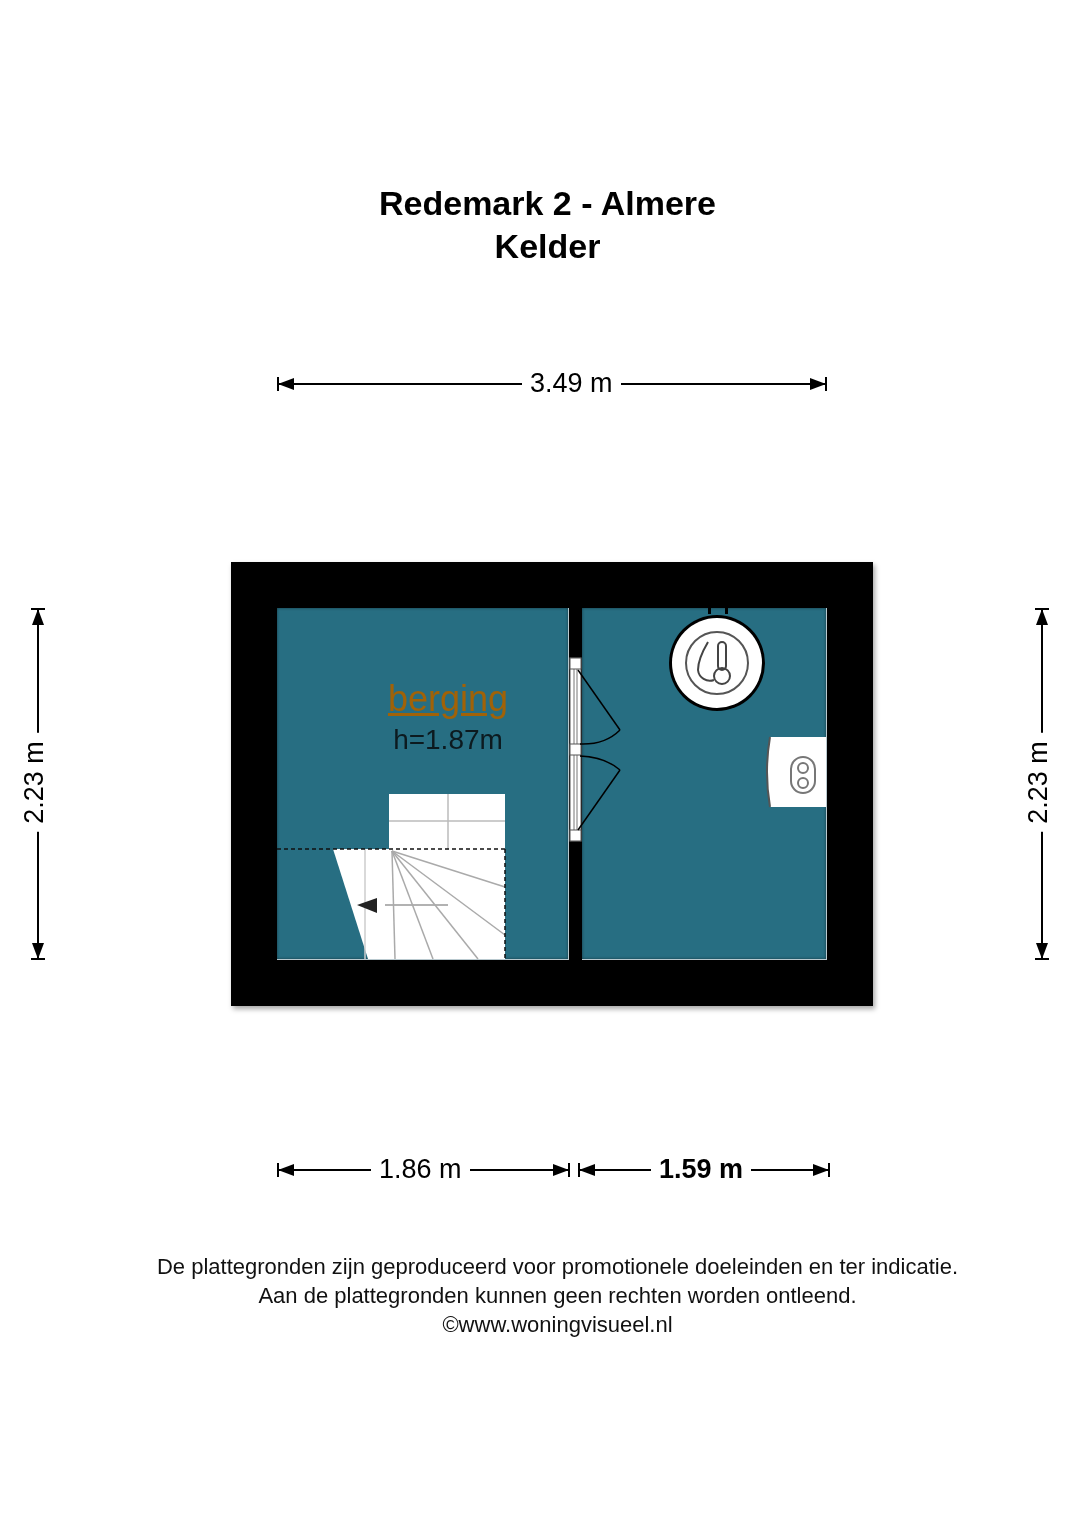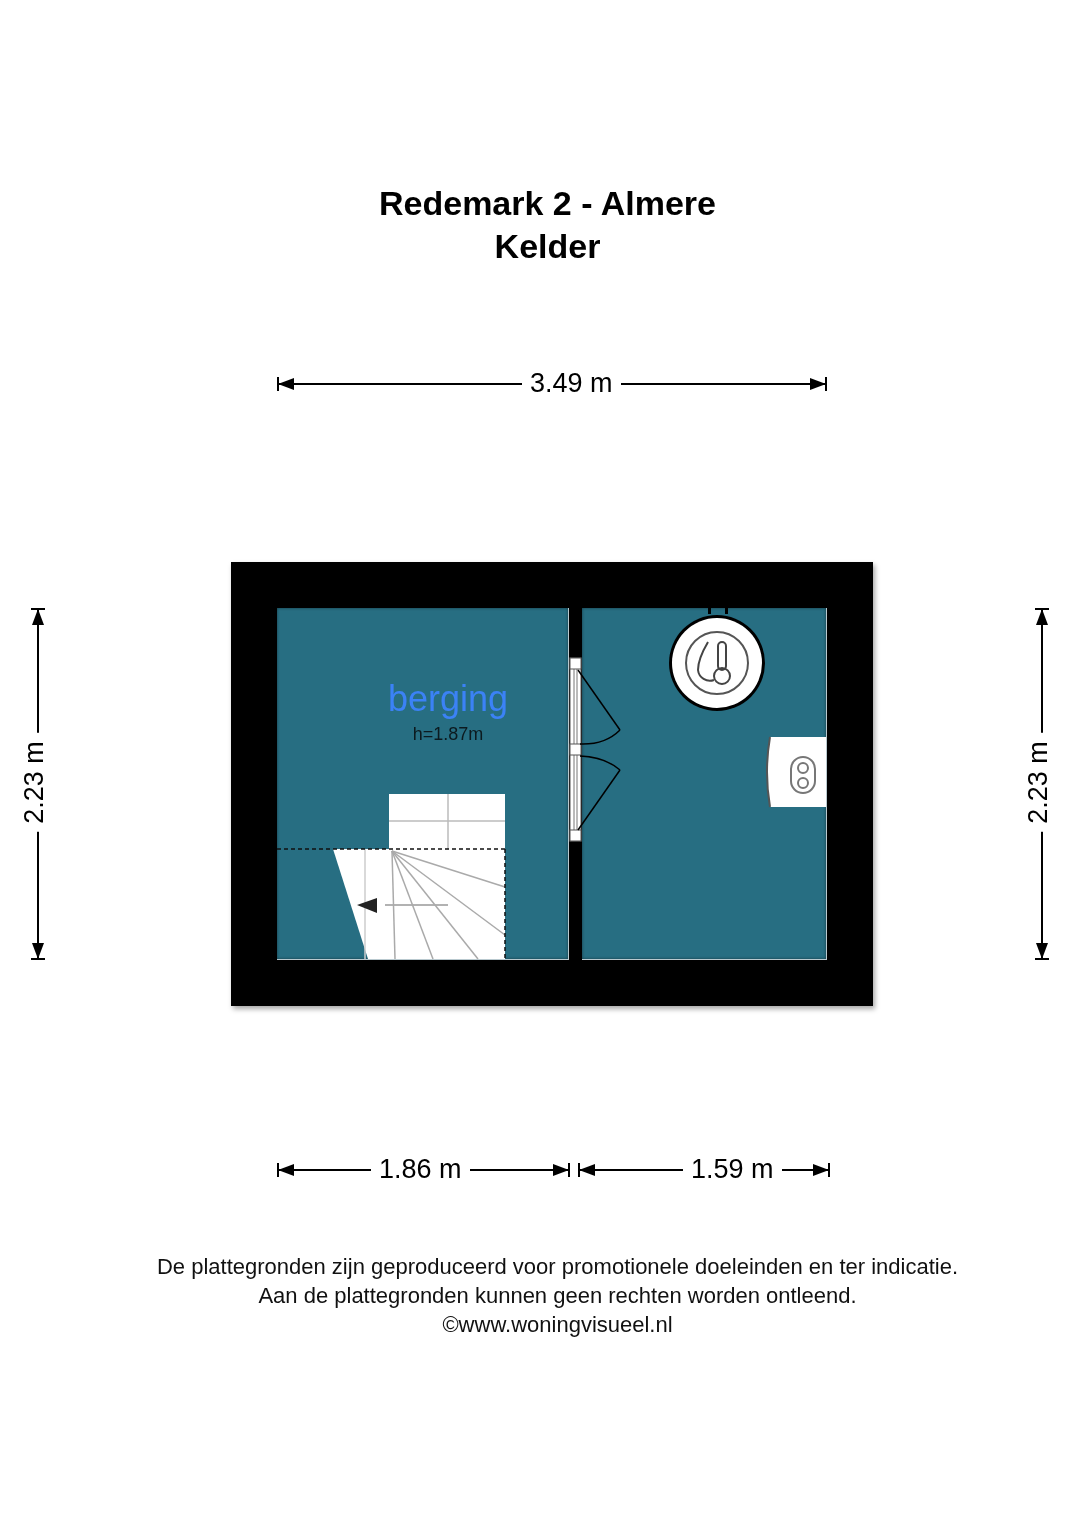--- a/index.html
+++ b/index.html
@@ -4,22 +4,22 @@
   <style>
     html, body { margin: 0; padding: 0; background: #ffffff; }
     body { width: 1080px; height: 1527px; position: relative; overflow: hidden; font-family: "Liberation Sans", sans-serif; color: #000; }
     .abs { position: absolute; }
     .title { left: 0; width: 1095px; text-align: center; font-weight: bold; font-size: 34px; line-height: 42px; }
     .title.t1 { top: 182px; }
     .title.t2 { top: 225px; }
     .dim-label { font-size: 27px; background: #fff; padding: 0 8px; white-space: nowrap; }
     .plan-wrap { left: 231px; top: 562px; width: 642px; height: 444px; background: #000; box-shadow: 2px 3px 5px rgba(0,0,0,0.35); }
     .room { background: #276e82; box-shadow: inset 0 0 3px rgba(0,0,0,0.5); border-right: 1px solid #b9c9cf; border-bottom: 1px solid #b9c9cf; box-sizing: border-box; }
-    .room-label { font-size: 36px; color: #3b82f6; text-align: center; }
-    .room-sub { font-size: 18px; color: #0c1a1f; text-align: center; }
+    .room-label { font-size: 36px; color: #a16207; text-align: center; text-decoration: underline; }
+    .room-sub { font-size: 28px; color: #0c1a1f; text-align: center; }
     .footer { left: 0; width: 1115px; text-align: center; font-size: 22px; line-height: 28px; color: #111; }
     svg { position: absolute; overflow: visible; }
   </style>
 </head>
 <body>
 
 <div class="abs title t1">Redemark 2 - Almere</div>
 <div class="abs title t2">Kelder</div>
 
 <svg style="left:0;top:0;width:1080px;height:1527px;pointer-events:none;">
@@ -53,21 +53,21 @@
   <polygon points="579,1170 595,1164 595,1176" fill="#000"></polygon>
   <polygon points="829,1170 813,1164 813,1176" fill="#000"></polygon>
 </svg>
 
 <div class="abs dim-label" style="left:522px;top:368px;">3.49 m</div>
 
 <div class="abs dim-label" style="left:-15px;top:767px;transform:rotate(-90deg);padding:0 8px;">2.23 m</div>
 <div class="abs dim-label" style="left:989px;top:767px;transform:rotate(-90deg);padding:0 8px;">2.23 m</div>
 
 <div class="abs dim-label" style="left:371px;top:1154px;">1.86 m</div>
-<div class="abs dim-label" style="left:683px;top:1154px;">1.59 m</div>
+<div class="abs dim-label" style="left:651px;top:1154px;font-weight:bold;">1.59 m</div>
 
 <div class="abs plan-wrap"></div>
 
 <div class="abs room" style="left:277px;top:608px;width:292px;height:352px;"></div>
 <div class="abs room-label" style="left:363px;top:678px;width:170px;">berging</div>
 <div class="abs room-sub" style="left:373px;top:724px;width:150px;">h=1.87m</div>
 
 <div class="abs room" style="left:582px;top:608px;width:245px;height:352px;"></div>
 
 <svg style="left:0;top:0;width:1080px;height:1527px;pointer-events:none;">

